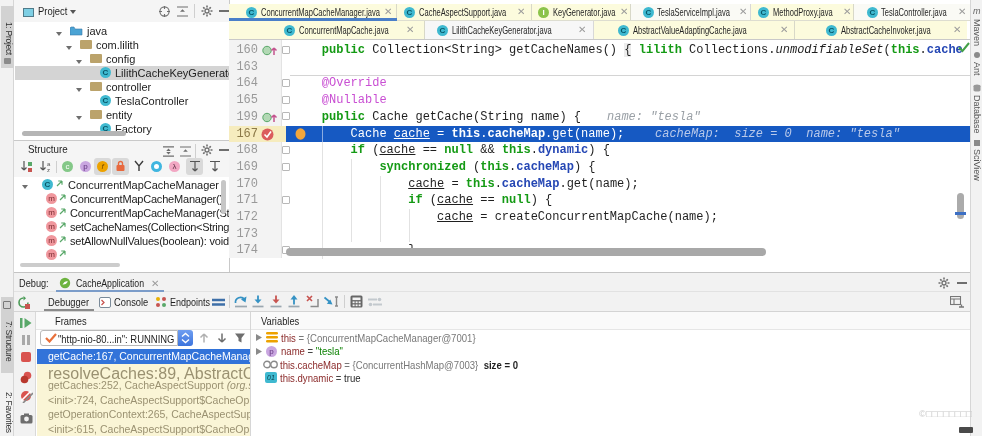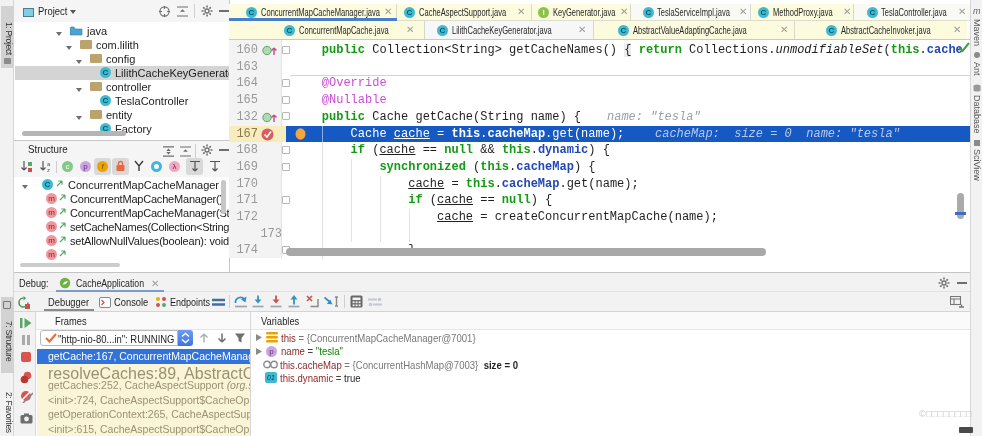--- a/index.html
+++ b/index.html
@@ -217,27 +217,27 @@
     <div class="tab2 tlbl" style="left:841px;">AbstractCacheInvoker.java</div>
     <div class="xbtn" style="top:24px;left:953px;">✕</div>
   <div class="abs" style="left:229px;top:39px;width:741px;height:1px;background:#c9c9c9;"></div>
 
   <div class="abs" style="left:229px;top:40px;width:52px;height:218px;background:#f3f3f3;"></div>
   <div class="abs" style="left:281px;top:40px;width:1px;height:218px;background:#e3e3e3;"></div>
   <div class="gnum" style="top:42px;">160</div>
   <div class="gnum" style="top:59px;">163</div>
   <div class="gnum" style="top:75px;">164</div>
   <div class="gnum" style="top:92px;">165</div>
-  <div class="gnum" style="top:109px;">132</div>
+  <div class="gnum" style="top:109px;">199</div>
   <div class="gnum" style="top:142px;">168</div>
   <div class="gnum" style="top:159px;">169</div>
   <div class="gnum" style="top:176px;">170</div>
   <div class="gnum" style="top:192px;">171</div>
   <div class="gnum" style="top:209px;">172</div>
-  <div class="gnum" style="top:226px;margin-left:24px;">173</div>
+  <div class="gnum" style="top:226px;">173</div>
   <div class="gnum" style="top:242px;font-family:Liberation Mono, monospace;">174</div>
 
   <svg class="abs" style="left:262px;top:45px;" width="16" height="11">
       <circle cx="5" cy="5.5" r="4.2" fill="#b2d8b4" stroke="#59a869" stroke-width="1"></circle>
       <path d="M12 10 V3 M12 3 L9.5 5.5 M12 3 L14.5 5.5" stroke="#c4548f" stroke-width="1.5" fill="none"></path>
     </svg>
   <svg class="abs" style="left:262px;top:112px;" width="16" height="11">
       <circle cx="5" cy="5.5" r="4.2" fill="#b2d8b4" stroke="#59a869" stroke-width="1"></circle>
       <path d="M12 10 V3 M12 3 L9.5 5.5 M12 3 L14.5 5.5" stroke="#c4548f" stroke-width="1.5" fill="none"></path>
     </svg>
@@ -251,21 +251,21 @@
   <div class="foldm" style="top:196px;"></div>
   <div class="foldm" style="top:246px;"></div>
 
   <div class="abs" style="left:290px;top:75px;width:680px;height:1px;background:#d4d4d4;"></div>
 
   <div class="abs" style="left:322px;top:142px;width:1px;height:117px;background:#e2e2e2;"></div>
   <div class="abs" style="left:351px;top:159px;width:1px;height:83px;background:#e2e2e2;"></div>
   <div class="abs" style="left:380px;top:176px;width:1px;height:66px;background:#e2e2e2;"></div>
   <div class="abs" style="left:409px;top:209px;width:1px;height:33px;background:#e2e2e2;"></div>
 
-  <div class="codeline" style="top:42px;">    <span class="k">public</span> Collection&lt;String&gt; getCacheNames() <span style="background:#ececec;">{</span> <span class="k">return</span> Collections.<span class="it">unmodifiableSet</span>(<span class="k">this</span>.<span class="f">cache</span></div>
+  <div class="codeline" style="top:42px;">    <span class="k">public</span> Collection&lt;String&gt; getCacheNames() <span style="background:#ececec;">{</span> <span class="k">lilith</span> Collections.<span class="it">unmodifiableSet</span>(<span class="k">this</span>.<span class="f">cache</span></div>
   <div class="codeline" style="top:75px;">    <span class="ann">@Override</span></div>
   <div class="codeline" style="top:92px;">    <span class="ann">@Nullable</span></div>
   <div class="codeline" style="top:109px;">    <span class="k">public</span> Cache getCache(String name) {</div>
   <div class="codeline it" style="left:607px;top:109px;color:#9aa0a6;">name: "tesla"</div>
   <div class="codeline" style="top:142px;">        <span class="k">if</span> (<span class="u">cache</span> == <span class="k">null</span> &amp;&amp; <span class="k">this</span>.<span class="f">dynamic</span>) {</div>
   <div class="codeline" style="top:159px;">            <span class="k">synchronized</span> (<span class="k">this</span>.<span class="f">cacheMap</span>) {</div>
   <div class="codeline" style="top:176px;">                <span class="u">cache</span> = <span class="k">this</span>.<span class="f">cacheMap</span>.get(name);</div>
   <div class="codeline" style="top:192px;">                <span class="k">if</span> (<span class="u">cache</span> == <span class="k">null</span>) {</div>
   <div class="codeline" style="top:209px;">                    <span class="u">cache</span> = createConcurrentMapCache(name);</div>
   <div class="codeline" style="top:242px;">                }</div>

